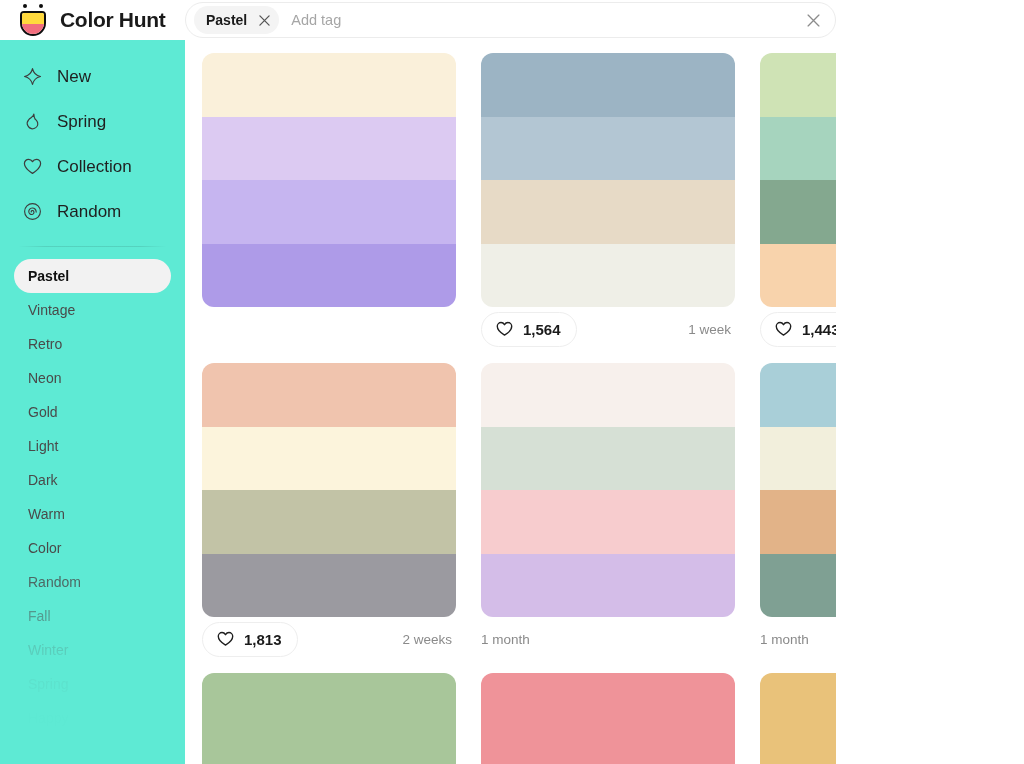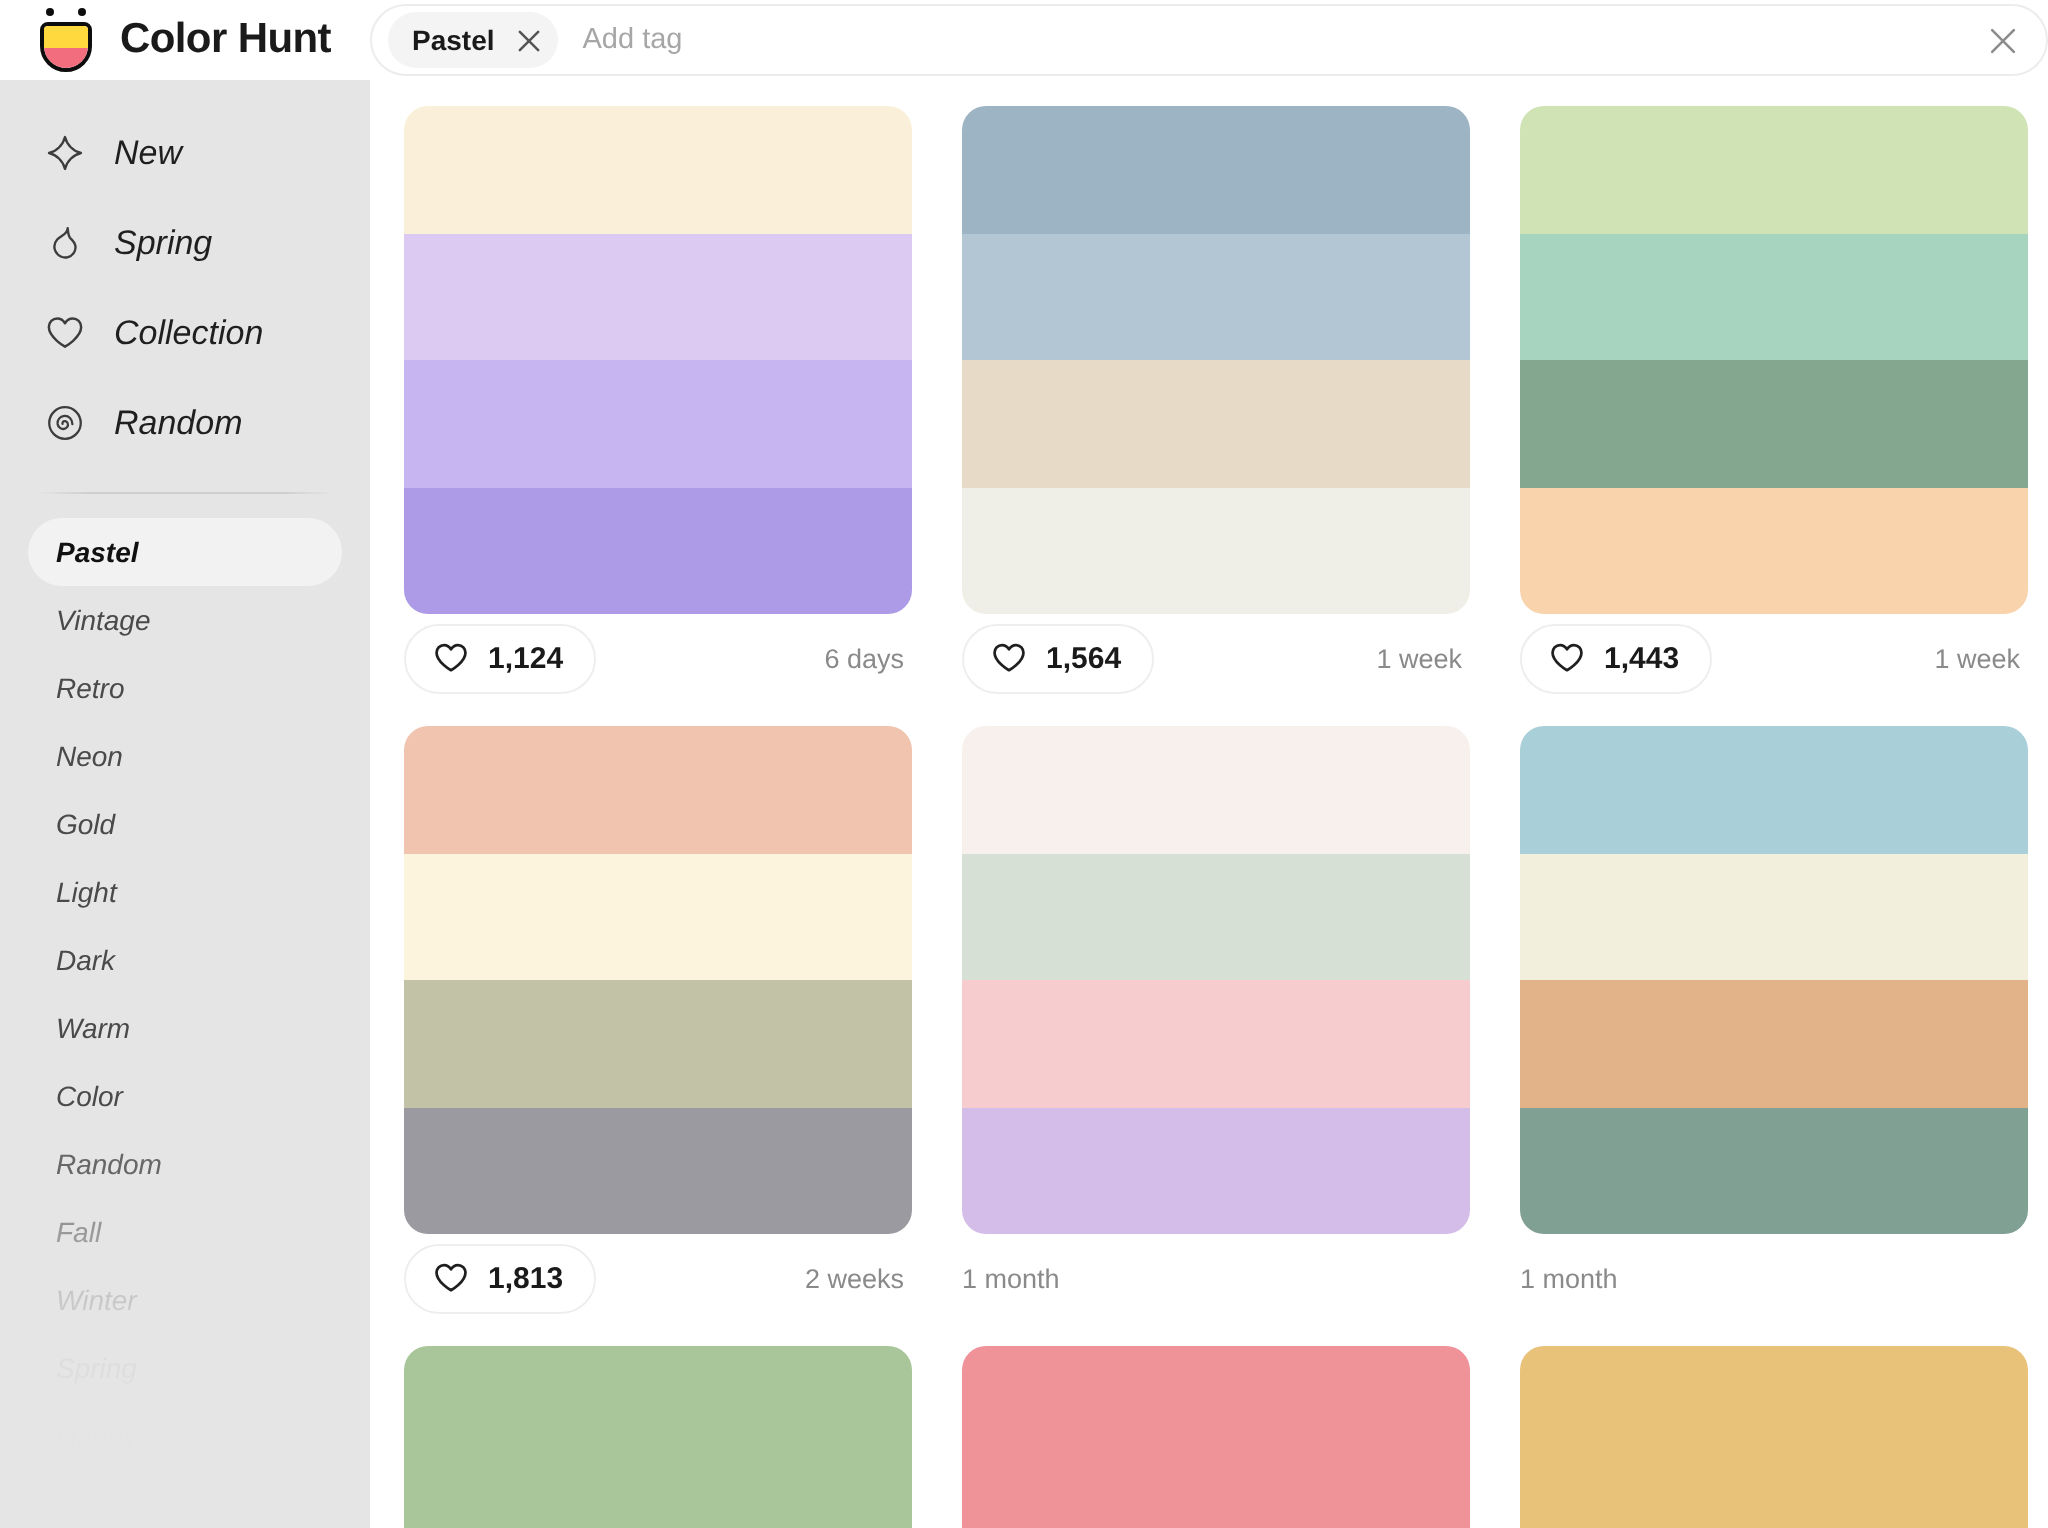--- a/index.html
+++ b/index.html
@@ -9,21 +9,21 @@
     width: 1024px;
     height: 764px;
     overflow: hidden;
     background: #ffffff;
     font-family: "Liberation Sans", sans-serif;
     -webkit-font-smoothing: antialiased;
   }
 
   .app {
     position: relative;
-    width: 1024px;
+    width: 836px;
     height: 764px;
     display: flex;
     flex-direction: column;
   }
 
   
   .topbar {
     height: 40px;
     min-height: 40px;
     display: flex;
@@ -162,24 +162,23 @@
     display: flex;
     min-height: 0;
     position: relative;
   }
 
   
   .sidebar {
     width: 185px;
     min-width: 185px;
     position: relative;
-    background: #e5e5e5;
+    background: #5eead4;
     padding-top: 14px;
     overflow: hidden;
-    font-style: italic;
   }
 
   .nav-item {
     display: flex;
     align-items: center;
     gap: 14px;
     height: 45px;
     padding-left: 22px;
     cursor: pointer;
   }
@@ -429,31 +428,20 @@
 
     <div class="main">
       <div class="grid">
 
         <div class="card">
           <div class="swatches">
             <div class="swatch" style="background: rgb(250, 240, 218);"></div>
             <div class="swatch" style="background: rgb(220, 202, 242);"></div>
             <div class="swatch" style="background: rgb(198, 181, 240);"></div>
             <div class="swatch" style="background: rgb(174, 155, 232);"></div>
-          </div>
-          <div class="card-foot">
-            <div class="like-btn">
-              <span class="like-icon">
-                <svg width="17" height="16" viewBox="0 0 20 18" fill="none" aria-hidden="true">
-                  <path d="M10 16.2 C10 16.2 1.5 11.4 1.5 5.9 C1.5 3.3 3.5 1.4 5.9 1.4 C7.6 1.4 9.1 2.4 10 3.9 C10.9 2.4 12.4 1.4 14.1 1.4 C16.5 1.4 18.5 3.3 18.5 5.9 C18.5 11.4 10 16.2 10 16.2 Z" stroke="currentColor" stroke-width="1.6" stroke-linejoin="round"></path>
-                </svg>
-              </span>
-              <span class="like-count">1,124</span>
-            </div>
-            <span class="card-time">6 days</span>
           </div>
         </div>
 
         <div class="card">
           <div class="swatches">
             <div class="swatch" style="background: rgb(156, 180, 196);"></div>
             <div class="swatch" style="background: rgb(179, 198, 211);"></div>
             <div class="swatch" style="background: rgb(231, 218, 198);"></div>
             <div class="swatch" style="background: rgb(239, 239, 231);"></div>
           </div>

